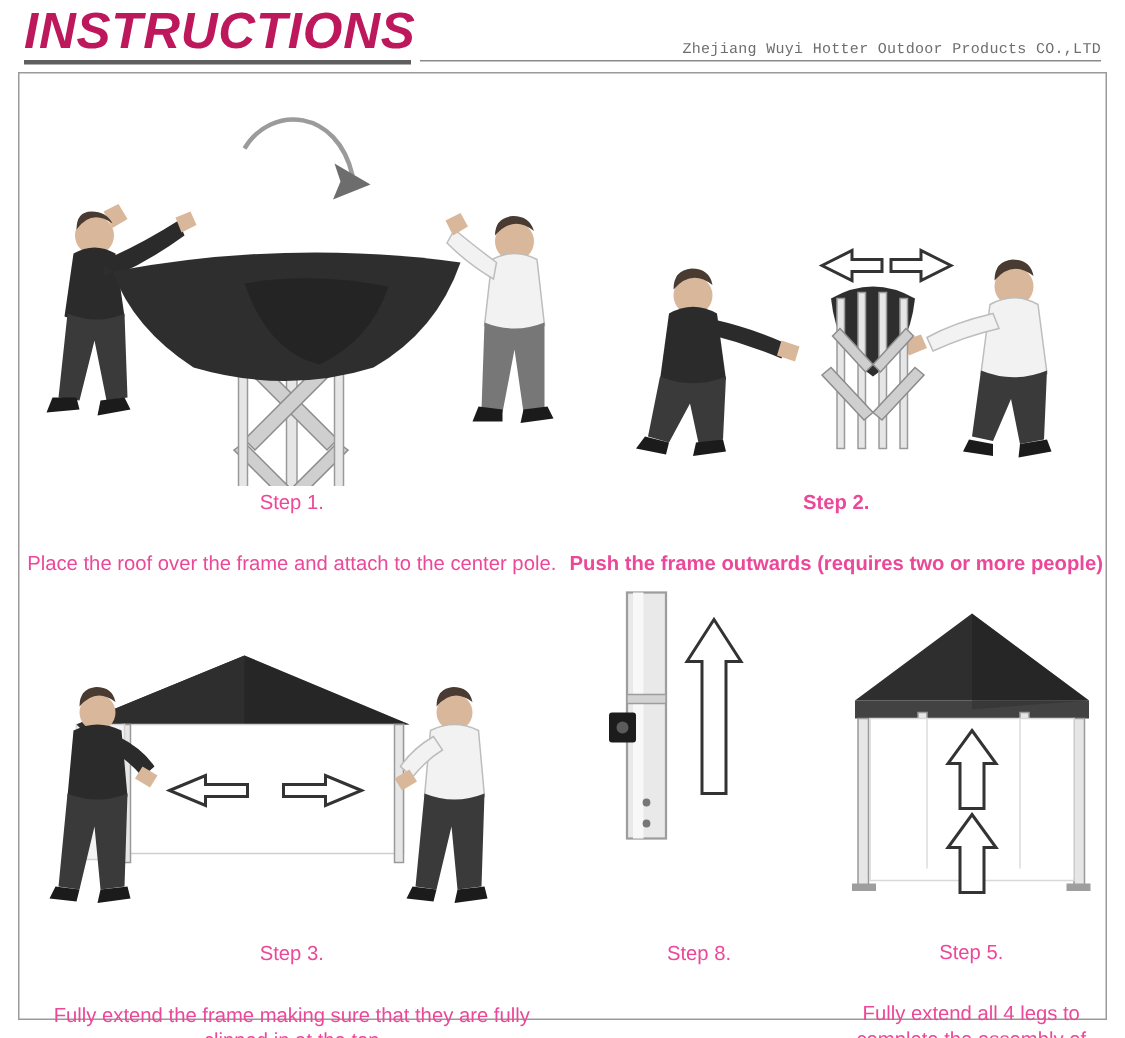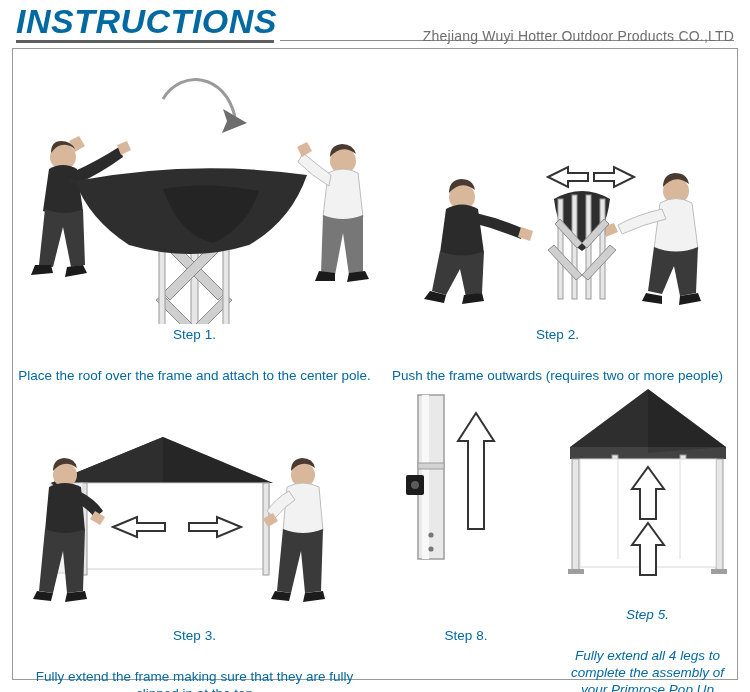--- a/index.html
+++ b/index.html
@@ -30,38 +30,39 @@
     padding: 0 12px;
   }
   .title {
     position: absolute;
     left: 16px;
     top: 2px;
     font-size: 34px;
     font-style: italic;
     font-weight: bold;
     letter-spacing: 0.5px;
-    color: #0369a1;
+    color: #be185d;
     font-family: "Liberation Sans", sans-serif;
   }
   .title-underline {
     position: absolute;
     left: 16px;
     top: 40px;
     width: 258px;
     height: 3px;
     background: #5f5f5f;
   }
   .company {
     position: absolute;
     right: 16px;
     top: 28px;
-    font-size: 14px;
+    font-size: 10px;
     color: #6e6e6e;
     letter-spacing: 0.2px;
+    font-family: Liberation Mono, monospace;
   }
   .company-rule {
     position: absolute;
     left: 280px;
     right: 16px;
     top: 40px;
     height: 1px;
     background: #8a8a8a;
   }
 
@@ -78,21 +79,21 @@
 
   .cell {
     position: absolute;
     box-sizing: border-box;
   }
 
   .caption {
     text-align: center;
     font-size: 13.5px;
     line-height: 17px;
-    color: #0369a1;
+    color: #ec4899;
   }
   .caption .step {
     display: block;
   }
   .caption .text {
     display: block;
     margin-top: 24px;
   }
 
   
@@ -187,21 +188,21 @@
             <path class="canopy" d="M62 132 l-6 -4 l0 8 z"></path>
           </g>
         </svg>
       </div>
       <div class="caption" style="margin-top:2px;">
         <span class="step">Step 1.</span>
         <span class="text">Place the roof over the frame and attach to the center pole.</span>
       </div>
     </div>
 
-    <div class="cell" style="left:363px; top:0px; width:363px; height:330px;">
+    <div class="cell" style="left:363px; top:0px; width:363px; height:330px;font-weight:bold;">
       <div class="illus">
         <svg width="363" height="275" viewBox="0 0 363 275">
 
           <g>
             <polygon class="arrow-outline" points="172,128 192,118 192,124 212,124 212,132 192,132 192,138"></polygon>
             <polygon class="arrow-outline" points="258,128 238,118 238,124 218,124 218,132 238,132 238,138"></polygon>
           </g>
 
           <g>
             <circle class="skin" cx="86" cy="148" r="13"></circle>
@@ -310,21 +311,21 @@
           </g>
 
           <polygon class="arrow-outline" points="100,34 118,62 108,62 108,150 92,150 92,62 82,62"></polygon>
         </svg>
       </div>
       <div class="caption" style="margin-top:0px;">
         <span class="step">Step 8.</span>
       </div>
     </div>
 
-    <div class="cell" style="left:543px; top:322px; width:183px; height:302px;font-style:italic;">
+    <div class="cell" style="left:543px; top:342px; width:183px; height:302px;">
       <div class="illus">
         <svg width="183" height="235" viewBox="0 0 183 235">
 
           <g>
             <path class="canopy" d="M92 18 l78 58 l-156 0 z"></path>
             <path class="canopy-d" d="M92 18 l78 58 l-78 6 z" opacity="0.45"></path>
             <path class="canopy" d="M14 76 l0 12 l156 0 l0 -12 z" opacity="0.9"></path>
 
             <rect x="16" y="88" width="7" height="112" class="pole-l"></rect>
             <rect x="160" y="88" width="7" height="112" class="pole-l"></rect>

